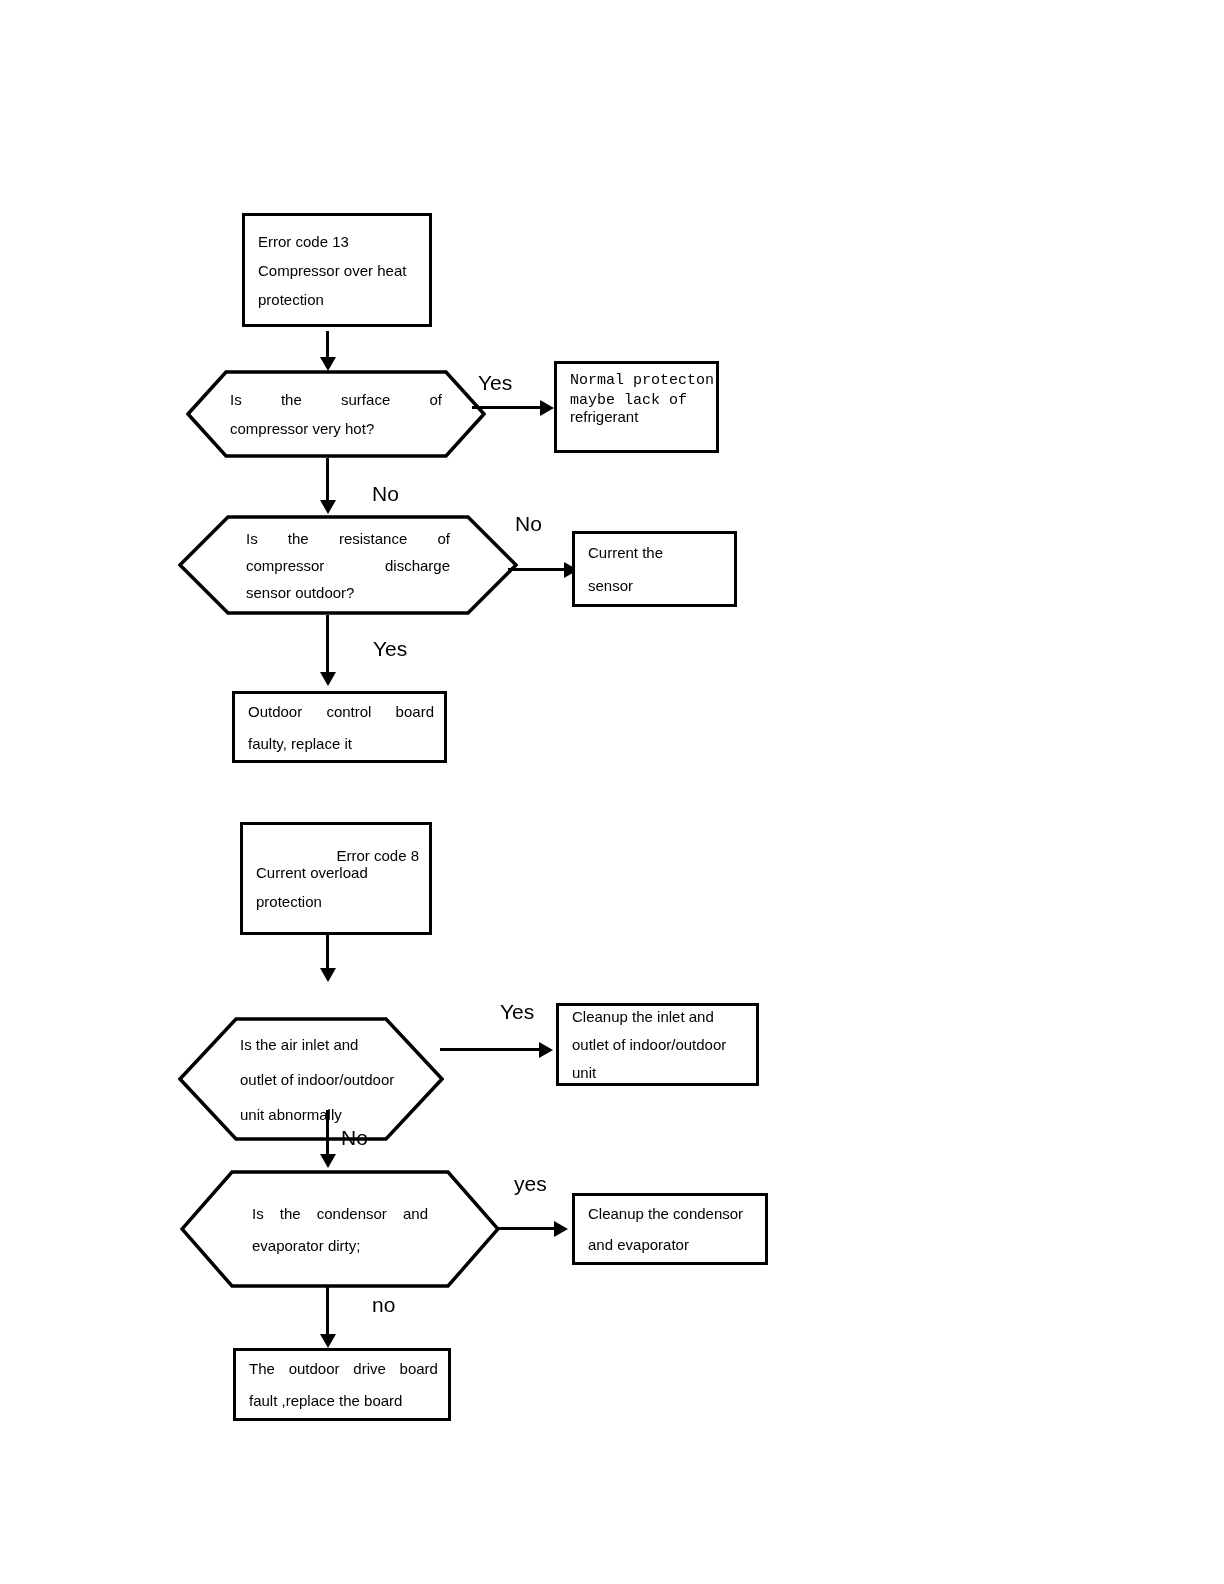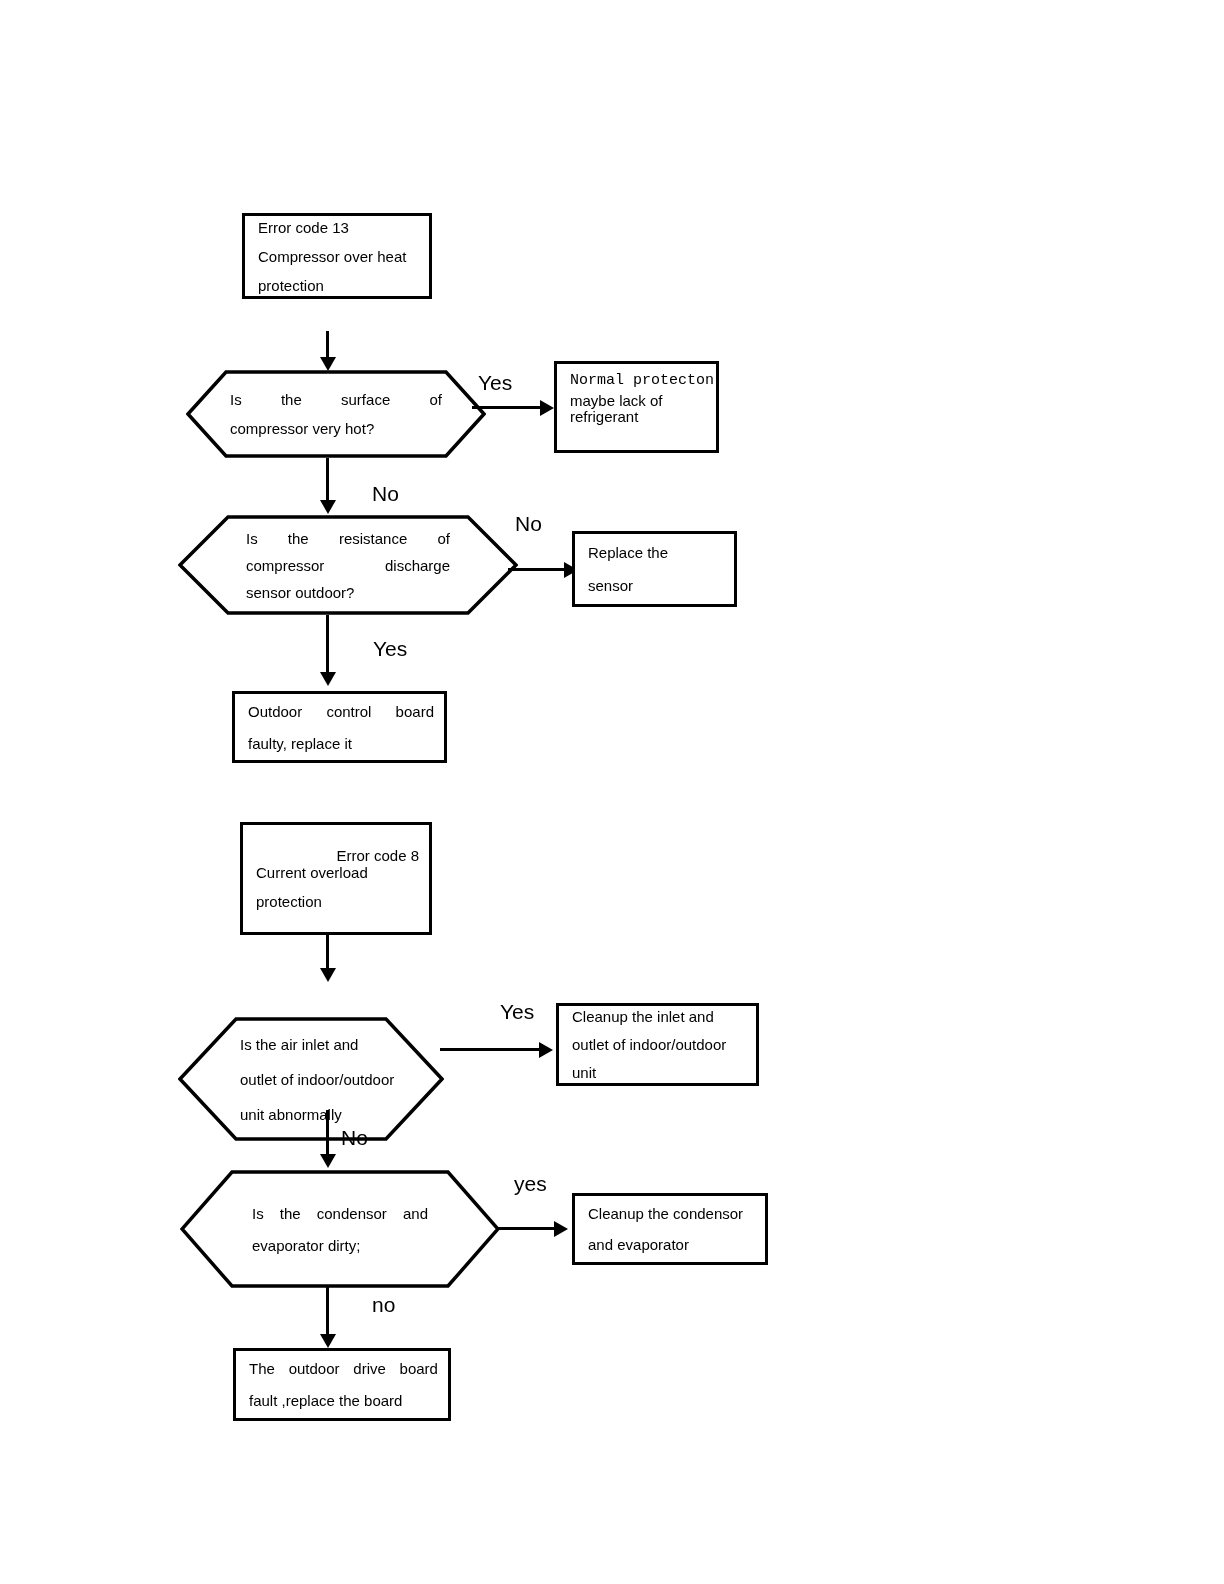--- a/index.html
+++ b/index.html
@@ -96,21 +96,21 @@
     border-top: 8px solid transparent;
     border-bottom: 8px solid transparent;
     border-left: 14px solid #000000;
   }
 </style>
 </head>
 <body>
 
 <div id="page">
 
-  <div class="node boxshape pad-l" style="left:242px; top:213px; width:190px; height:86px;">
+  <div class="node boxshape pad-l" style="left:242px; top:213px; width:190px; height:114px;">
     <div class="tline" style="margin-bottom:14px;">Error code 13</div>
     <div class="tline" style="margin-bottom:14px;">Compressor over heat</div>
     <div class="tline">protection</div>
   </div>
 
   <div class="conn vline" style="left:326px; top:331px; height:32px;"></div>
   <div class="arrow-down" style="left:320px; top:357px;"></div>
 
   <div class="hexwrap" style="left:186px; top:370px; width:300px; height:88px;">
     <svg width="300" height="88" viewBox="0 0 300 88">
@@ -126,21 +126,21 @@
       <div class="tline">compressor very hot?</div>
     </div>
   </div>
 
   <div class="edge-label" style="left:478px; top:371px;">Yes</div>
   <div class="conn hline" style="left:472px; top:406px; width:70px;"></div>
   <div class="arrow-right" style="left:540px; top:400px;"></div>
 
   <div class="node boxshape pad-l" style="left:554px; top:361px; width:165px; height:92px;">
     <div class="tline" style="margin-bottom:5px; position:relative; top:-9px;font-family:Liberation Mono, monospace;">Normal protecton,</div>
-    <div class="tline" style="margin-bottom:1px; position:relative; top:-9px;">maybe lack of</div>
+    <div class="tline" style="margin-bottom:1px; position:relative; top:-9px;font-family:Liberation Mono, monospace;">maybe lack of</div>
     <div class="tline" style="position:relative; top:-9px;">refrigerant</div>
   </div>
 
   <div class="edge-label" style="left:372px; top:482px;">No</div>
   <div class="conn vline" style="left:326px; top:458px; height:44px;"></div>
   <div class="arrow-down" style="left:320px; top:500px;"></div>
 
   <div class="hexwrap" style="left:178px; top:515px; width:340px; height:100px;">
     <svg width="340" height="100" viewBox="0 0 340 100">
       <polygon points="50,2 290,2 338,50 290,98 50,98 2,50" fill="#ffffff" stroke="#000000" stroke-width="3.5"></polygon>
@@ -158,21 +158,21 @@
       </div>
       <div class="tline">sensor outdoor?</div>
     </div>
   </div>
 
   <div class="edge-label" style="left:515px; top:512px;">No</div>
   <div class="conn hline" style="left:508px; top:568px; width:58px;"></div>
   <div class="arrow-right" style="left:564px; top:562px;"></div>
 
   <div class="node boxshape pad-l" style="left:572px; top:531px; width:165px; height:76px;">
-    <div class="tline" style="margin-bottom:18px;">Replace the</div>
+    <div class="tline" style="margin-bottom:18px;">Current the</div>
     <div class="tline">sensor</div>
   </div>
 
   <div class="edge-label" style="left:373px; top:637px;">Yes</div>
   <div class="conn vline" style="left:326px; top:615px; height:60px;"></div>
   <div class="arrow-down" style="left:320px; top:672px;"></div>
 
   <div class="node boxshape pad-l" style="left:232px; top:691px; width:215px; height:72px;">
     <div class="tline spread" style="margin-bottom:17px;">
       <span>Outdoor</span>

